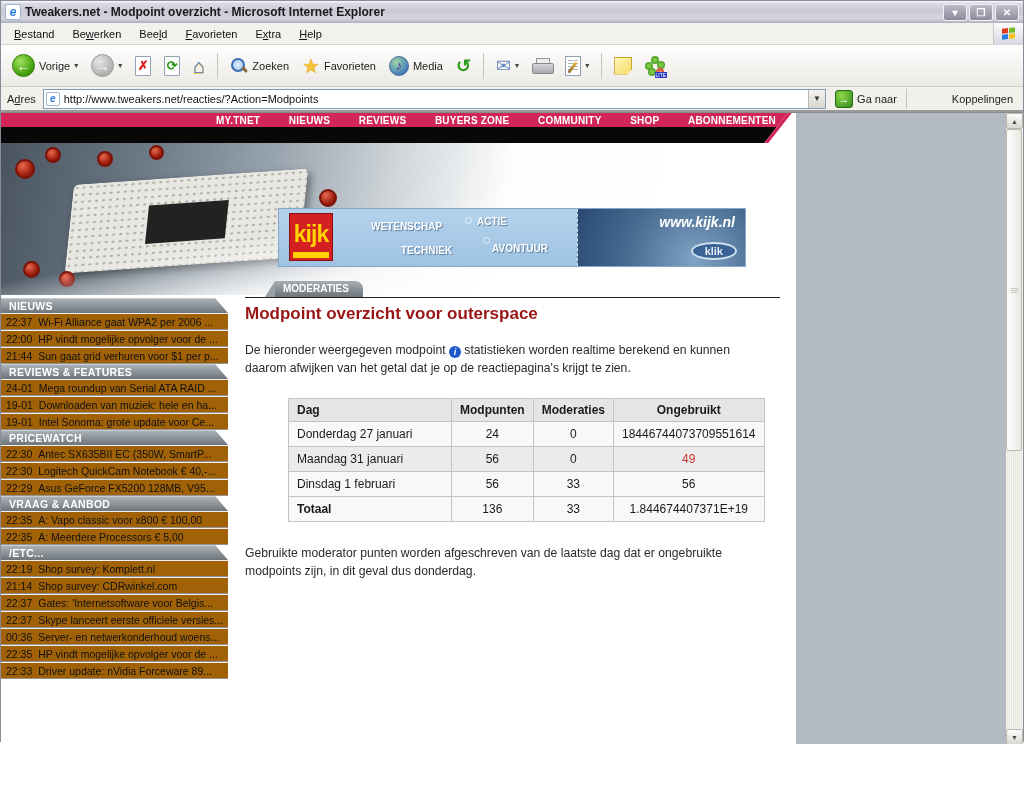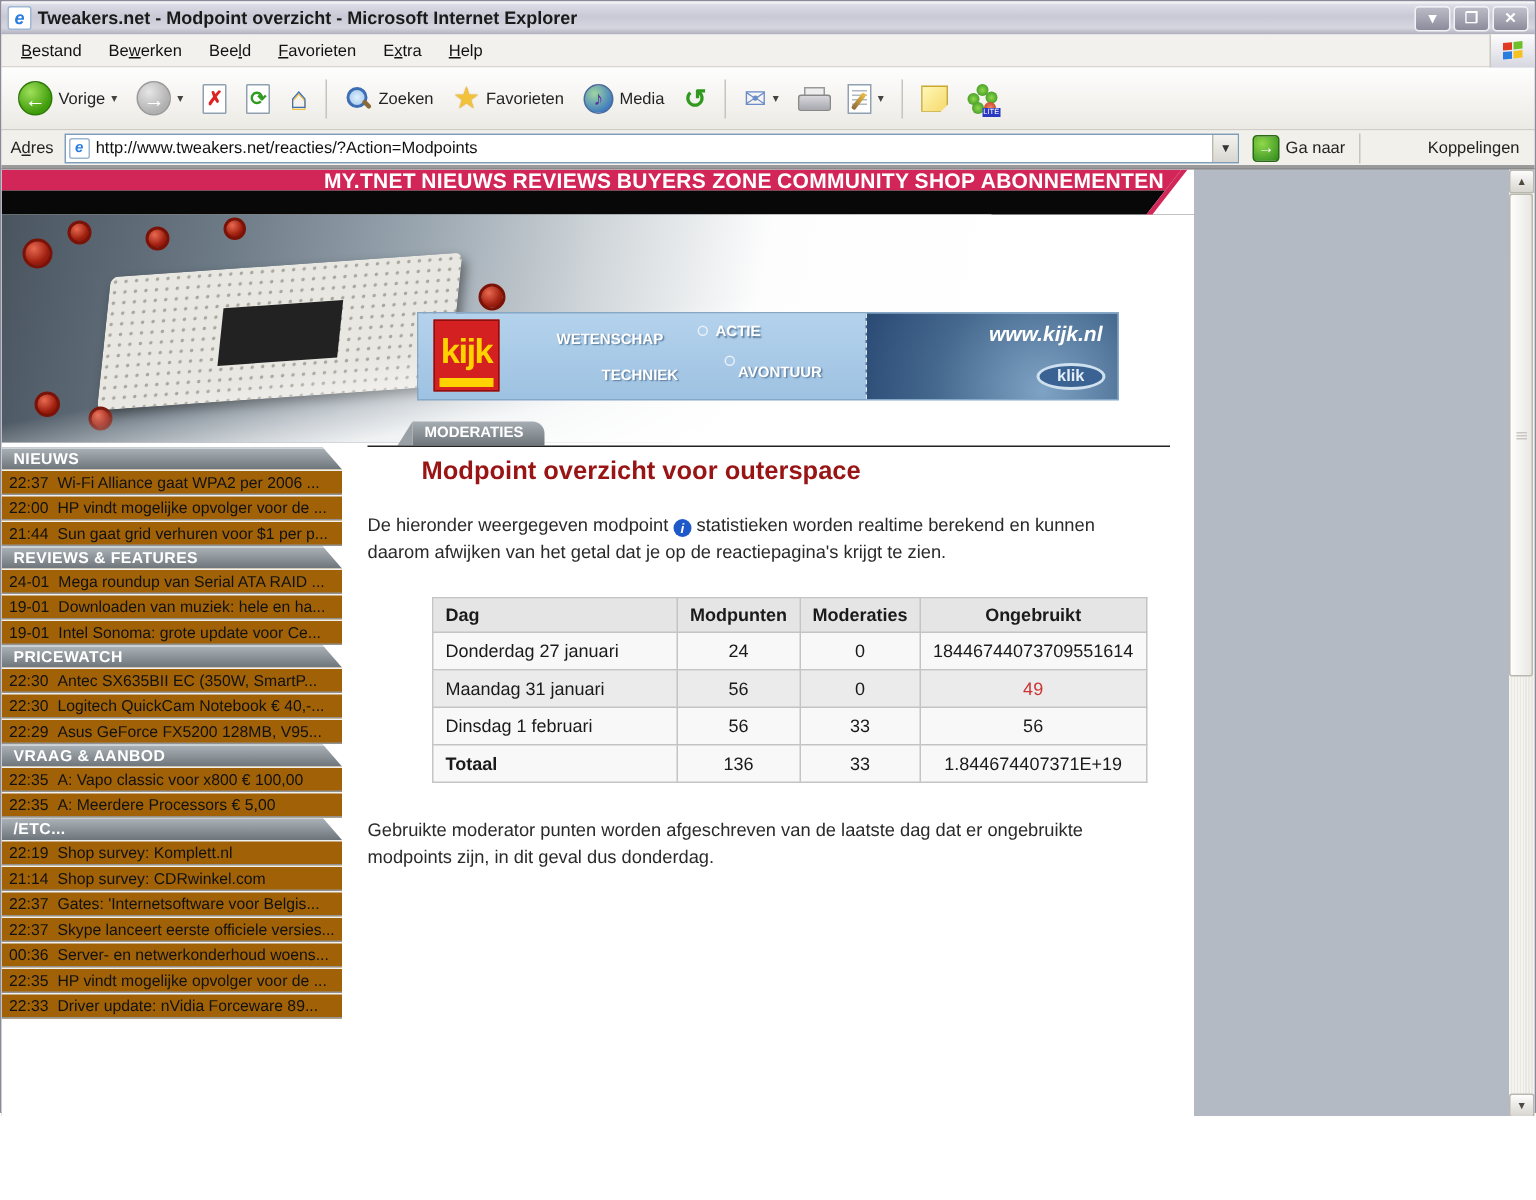--- a/index.html
+++ b/index.html
@@ -89,21 +89,21 @@
   
   .content-row { position:relative; width:1022px; height:632px; background:#b3bac3; border-top:1px solid #8a8a8a; overflow:hidden;}
   .site { position:absolute; left:0; top:0; width:795px; height:632px; background:#fff; overflow:hidden; }
 
   
   .site-header { position:absolute; left:0; top:0; width:795px; height:30px; }
   .hdr-pink { position:absolute; left:0; top:0; width:795px; height:14px; background:#d22558; }
   .hdr-black { position:absolute; left:0; top:14px; width:795px; height:16px; background:#080808; }
   .hdr-cut { position:absolute; right:-14px; top:0; width:34px; height:30px; background:#fff; transform:skewX(-38deg); border-left:4px solid #d22558; }
   .nav { position:absolute; left:215px; top:0; width:560px; height:14px; display:flex; justify-content:space-between; align-items:center; }
-  .nav-item { color:#fff; font-size:14px; font-weight:bold; letter-spacing:.2px; white-space:nowrap; }
+  .nav-item { color:#fff; font-size:10px; font-weight:bold; letter-spacing:.2px; white-space:nowrap; }
   .logo { position:absolute; left:34px; top:3px; font-size:22px; color:#f4f4f4; font-weight:bold;
           text-shadow:1px 1px 1px #555, -1px -1px 1px #999; letter-spacing:-1px;margin-top:36px;}
   .logo-suffix { font-weight:normal; color:#e0e0e0; }
 
   
   .mobo { position:absolute; left:0; top:30px; width:660px; height:152px; overflow:hidden;
           background:linear-gradient(100deg,#49545f 0%,#6d7b87 22%,#97a3ad 40%,#cfd5d9 58%,#fdfdfd 75%,#fff 100%);}
   .mobo::after { content:''; position:absolute; inset:0; background:linear-gradient(170deg,transparent 52%,rgba(255,255,255,.85) 72%,#fff 88%); }
   .socket { position:absolute; left:68px; top:34px; width:235px; height:88px; background:#e9e7e2; border-radius:5px;
             transform:rotate(-4deg) skewX(-10deg); box-shadow:3px 4px 8px rgba(0,0,0,.45);
@@ -125,21 +125,21 @@
   .bn-url { position:absolute; right:10px; top:5px; color:#fff; font-size:14px; font-style:italic; font-weight:bold;}
   .bn-klik { position:absolute; right:8px; bottom:6px; padding:1px 12px; border:2px solid #cfe0ee; border-radius:50%;
              color:#e4eef8; background:#3a6292; font-size:11px; font-weight:bold; }
 
   
   .tab { position:absolute; left:274px; top:168px; height:16px; padding:0 14px 0 8px; background:linear-gradient(#a6adb3,#6e767c);
          border-radius:0 8px 0 0; color:#fff; font-size:10px; font-weight:bold; line-height:16px; }
   .tab::before { content:''; position:absolute; left:-10px; bottom:0; border-bottom:16px solid #99a0a6; border-left:10px solid transparent; }
   .rule { position:absolute; left:244px; top:184px; width:535px; border-top:1px solid #222; }
 
-  .page-title { position:absolute; left:244px; top:191px; font-size:17px; font-weight:bold; color:#991414;margin-left:36px; }
+  .page-title { position:absolute; left:244px; top:191px; font-size:17px; font-weight:bold; color:#991414; }
   .intro { position:absolute; left:244px; top:228px; width:518px; font-size:12.2px; color:#2a2a2a; line-height:1.5; }
   .info-ic { display:inline-block; width:12px; height:12px; border-radius:50%; background:#1f58c8; color:#fff;
              font-size:9px; font-weight:bold; text-align:center; line-height:12px; font-style:italic; vertical-align:-1px;}
 
   
   .modtable { position:absolute; left:287px; top:285px; border-collapse:collapse; font-size:12px; color:#1a1a1a;
               border:1px solid #a8a8a8; }
   .modtable th, .modtable td { border:1px solid #c4c4c4; height:25px; padding:0 8px; }
   .modtable thead th { background:#e5e5e5; font-weight:bold; height:23px; }
   .col-dag { width:163px; text-align:left; }

